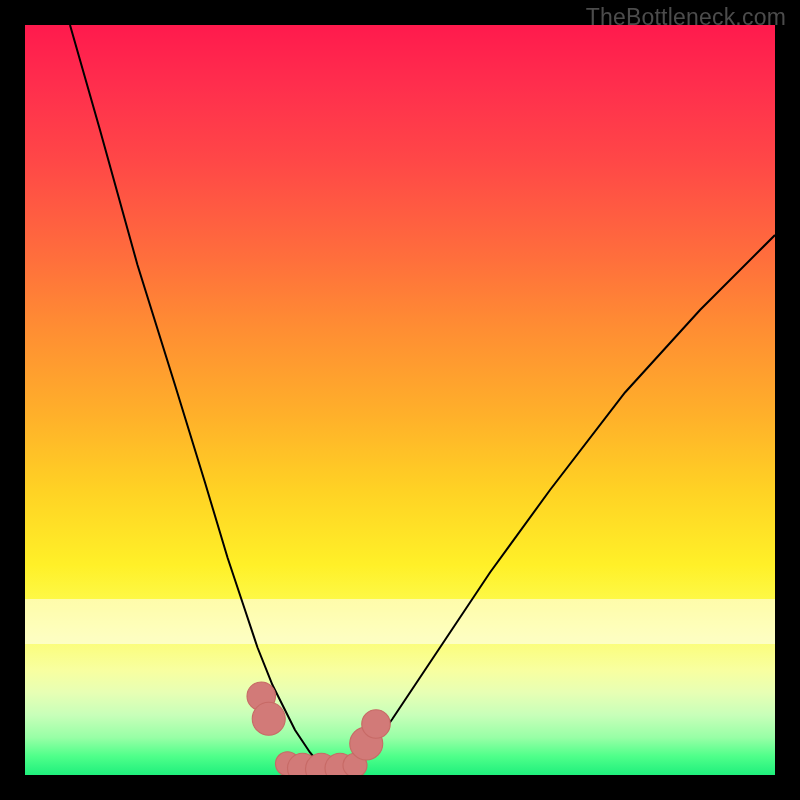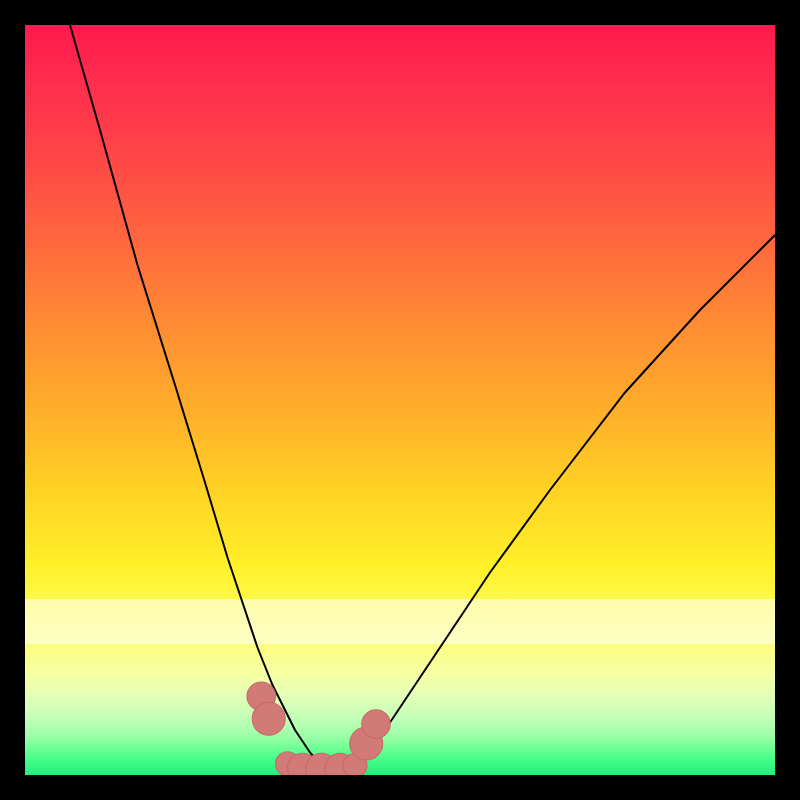--- a/index.html
+++ b/index.html
@@ -94,13 +94,14 @@
           <circle cx="37.00" cy="99.10" r="2.00" fill="#d27a78" stroke="#c76a66" stroke-width="0.15"></circle>
           <circle cx="39.50" cy="99.20" r="2.10" fill="#d27a78" stroke="#c76a66" stroke-width="0.15"></circle>
           <circle cx="42.00" cy="99.10" r="2.00" fill="#d27a78" stroke="#c76a66" stroke-width="0.15"></circle>
           <circle cx="44.00" cy="98.70" r="1.60" fill="#d27a78" stroke="#c76a66" stroke-width="0.15"></circle>
           <circle cx="45.50" cy="95.80" r="2.20" fill="#d27a78" stroke="#c76a66" stroke-width="0.15"></circle>
           <circle cx="46.80" cy="93.20" r="1.90" fill="#d27a78" stroke="#c76a66" stroke-width="0.15"></circle>
         </g>
     </svg>
   </div>
 
+  <div class="watermark">TheBottleneck.com</div>
 </div>
 
 </body></html>

